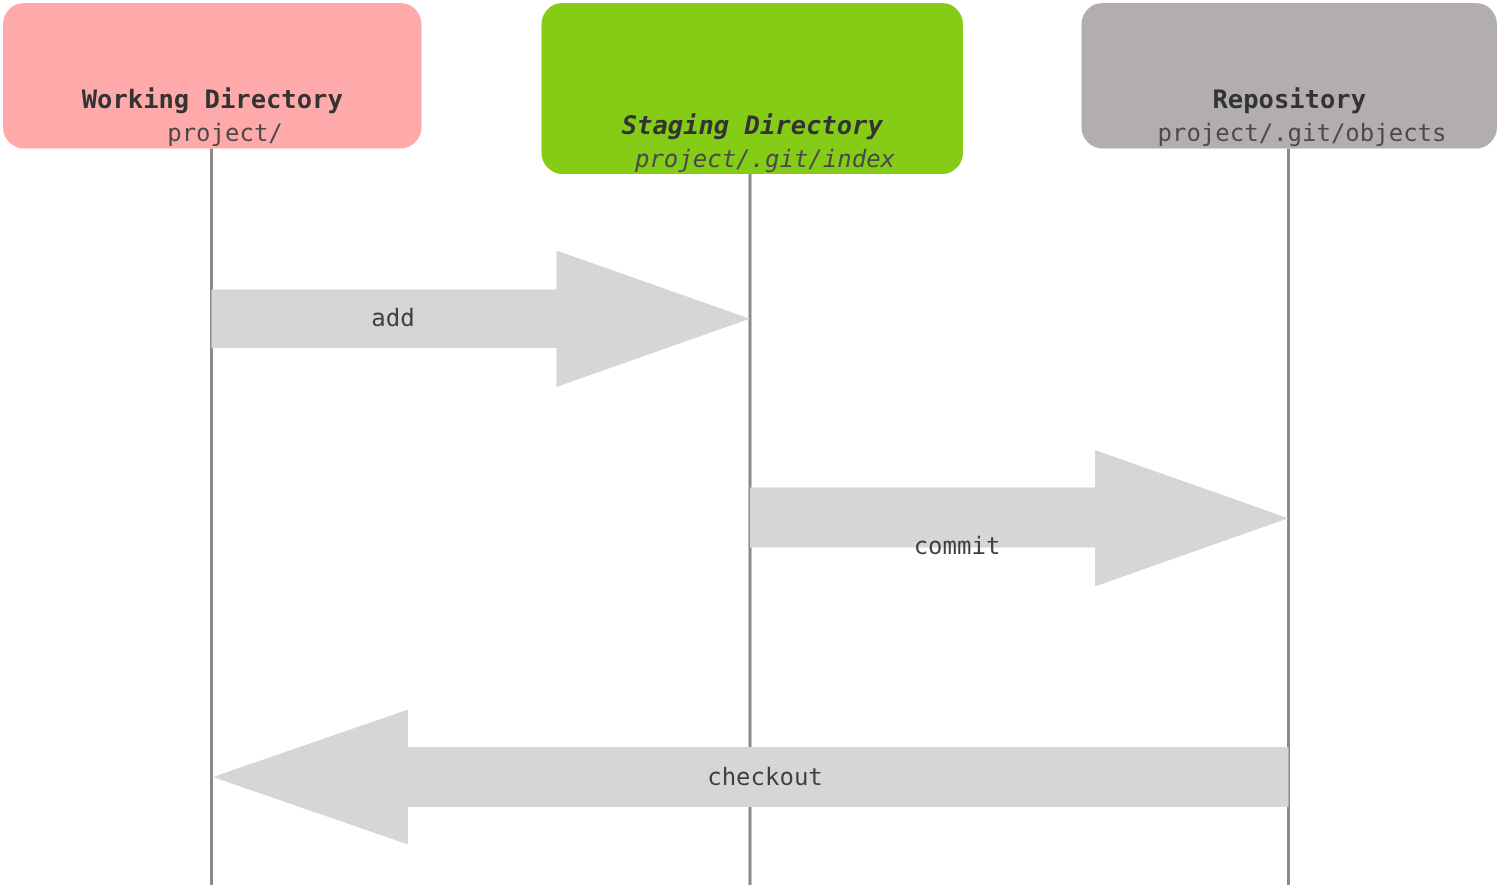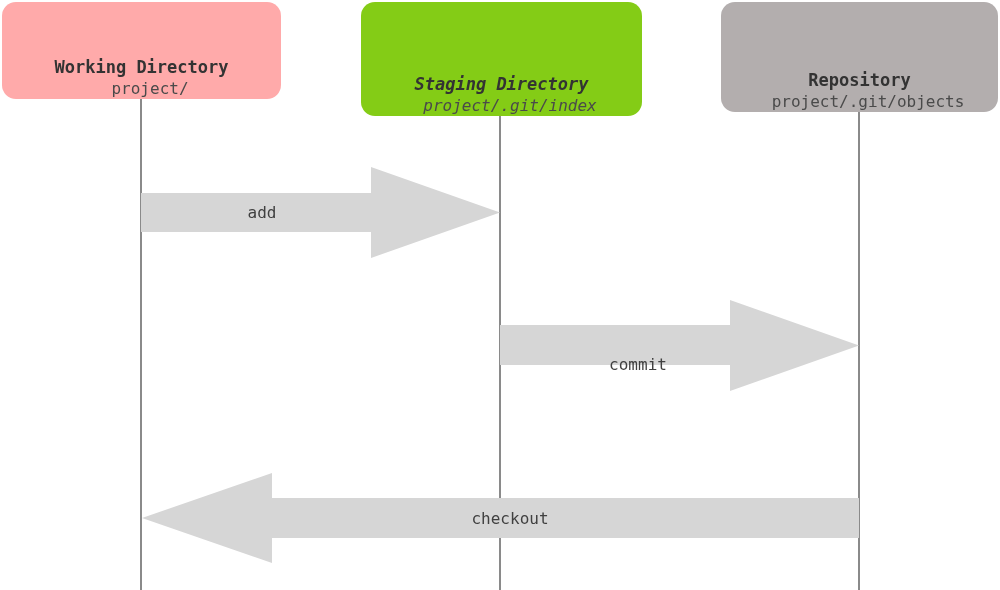--- a/index.html
+++ b/index.html
@@ -82,21 +82,21 @@
   <div class="node" style="left:2px; top:2px; width:279px; height:97px; background:#ffaaaa;">
     <div class="node-title">Working Directory</div>
     <div class="node-sub">project/</div>
   </div>
 
   <div class="node" style="left:361px; top:2px; width:281px; height:114px; background:#84cc16;font-style:italic;">
     <div class="node-title">Staging Directory</div>
     <div class="node-sub">project/.git/index</div>
   </div>
 
-  <div class="node" style="left:721px; top:2px; width:277px; height:110px; background:#b3aeae;">
+  <div class="node" style="left:721px; top:2px; width:277px; height:97px; background:#b3aeae;">
     <div class="node-title">Repository</div>
     <div class="node-sub">project/.git/objects</div>
   </div>
 
   <div class="msg" style="left:0px; top:0px;">
     <svg width="1000" height="590" viewBox="0 0 1000 590">
       <polygon fill="#d6d6d6" points="141,193 371,193 371,167 500,212.5 371,258 371,232 141,232"></polygon>
     </svg>
   </div>
   <div class="msg-label" style="left:262px; top:212px;">add</div>

